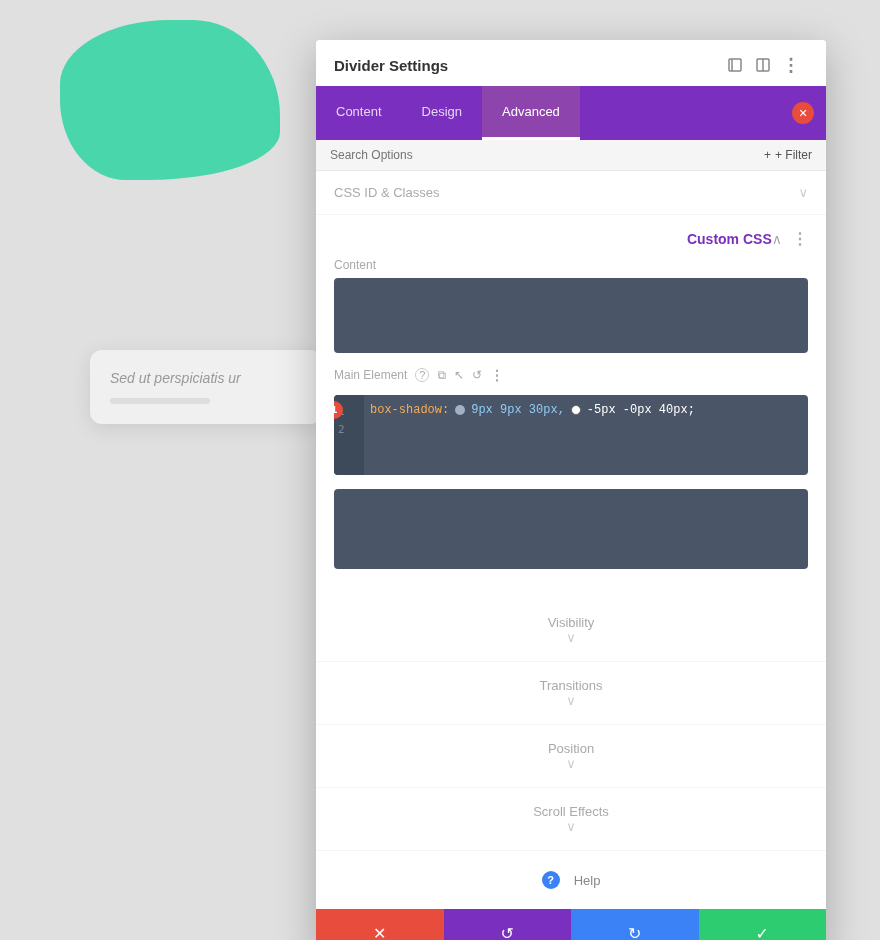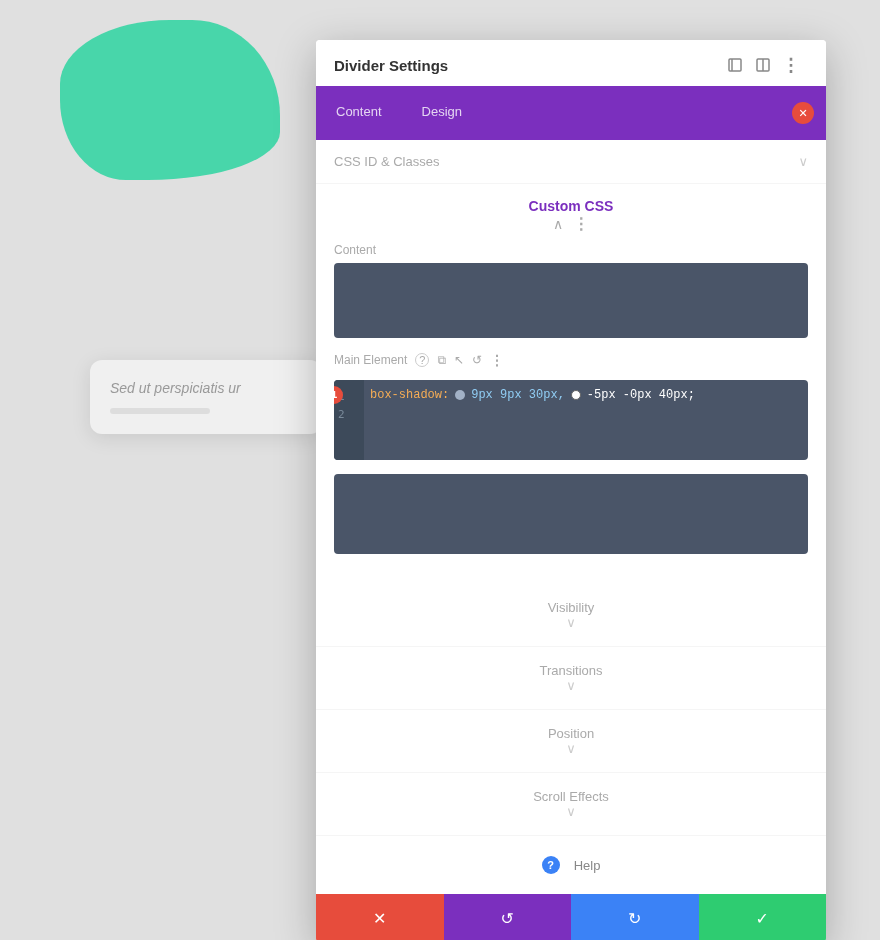--- a/index.html
+++ b/index.html
@@ -29,21 +29,21 @@
       width: 220px;
       height: 160px;
       background: #2dd4a0;
       border-radius: 50% 40% 60% 30% / 40% 60% 30% 50%;
       opacity: 0.85;
     }
 
     
     .canvas-card {
       position: absolute;
-      top: 360px;
+      top: 350px;
       left: 90px;
       width: 232px;
       background: #f0f0f0;
       border-radius: 12px;
       padding: 20px;
       box-shadow: 0 4px 20px rgba(0,0,0,0.1);
     }
     .canvas-card-text {
       font-size: 14px;
       color: #999;
@@ -172,21 +172,20 @@
     
     .custom-css-section {
       padding: 0 18px 16px 18px;
     }
     .custom-css-header {
       display: flex;
       align-items: center;
       justify-content: flex-end;
       padding: 14px 18px 10px 18px;
       margin: 0 -18px;
-      flex-direction: column;
     }
     .custom-css-title {
       font-size: 14px;
       font-weight: 600;
       color: #7b2fbe;
     }
     .custom-css-icons {
       display: flex;
       align-items: center;
       gap: 10px;
@@ -399,27 +398,35 @@
           <line x1="7" y1="1" x2="7" y2="13" stroke="#888" stroke-width="1.5"></line>
         </svg>
       </div>
       <div class="panel-icon" style="font-size:18px; color:#888; font-weight:700;">⋮</div>
     </div>
   </div>
 
   <div class="panel-tabs">
     <div class="tab">Content</div>
     <div class="tab">Design</div>
+    <div class="tab active">Advanced</div>
     <div class="tab-close">
       <div class="tab-close-btn">
         <span>✕</span>
       </div>
     </div>
   </div>
 
+  <div class="search-bar">
+    <input class="search-input" type="text" placeholder="Search Options" style="">
+    <div class="filter-btn">
+      <span>+</span>
+      <span style="color:#555; font-size:12px;">+ Filter</span>
+    </div>
+  </div>
 
   <div class="panel-content">
 
     <div class="css-id-section">
       <span class="css-id-title">CSS ID &amp; Classes</span>
       <span class="chevron-down">∨</span>
     </div>
 
     <div class="custom-css-section">
       <div class="custom-css-header">

